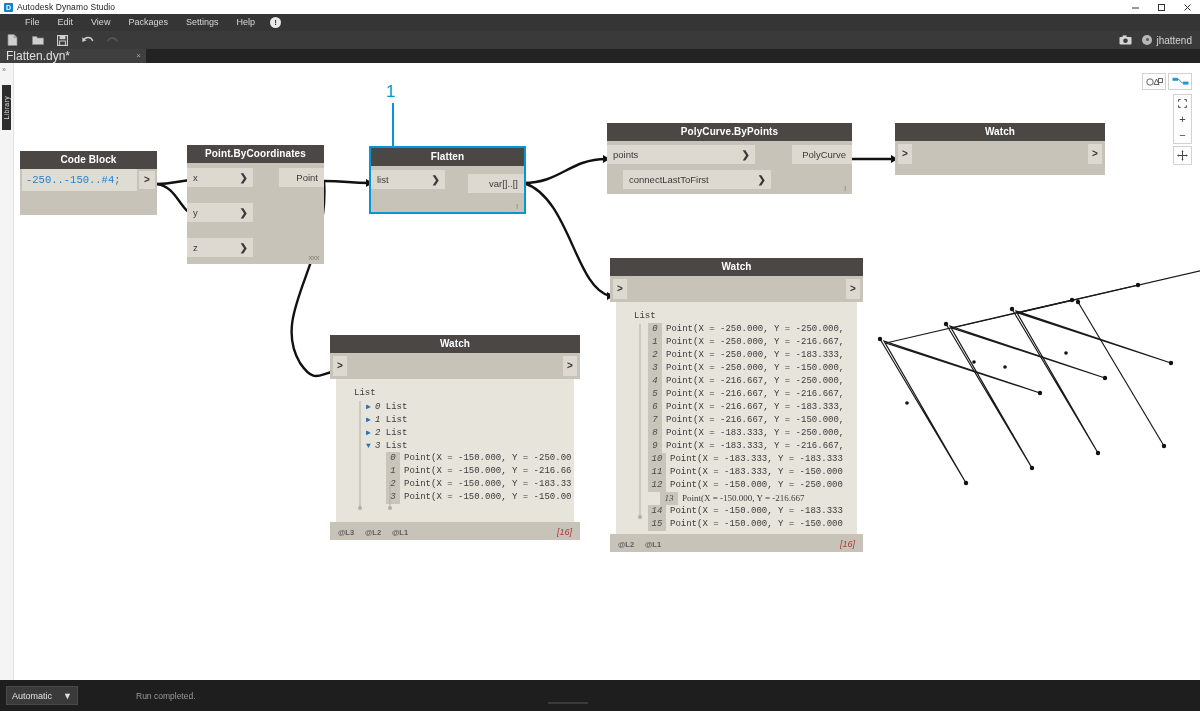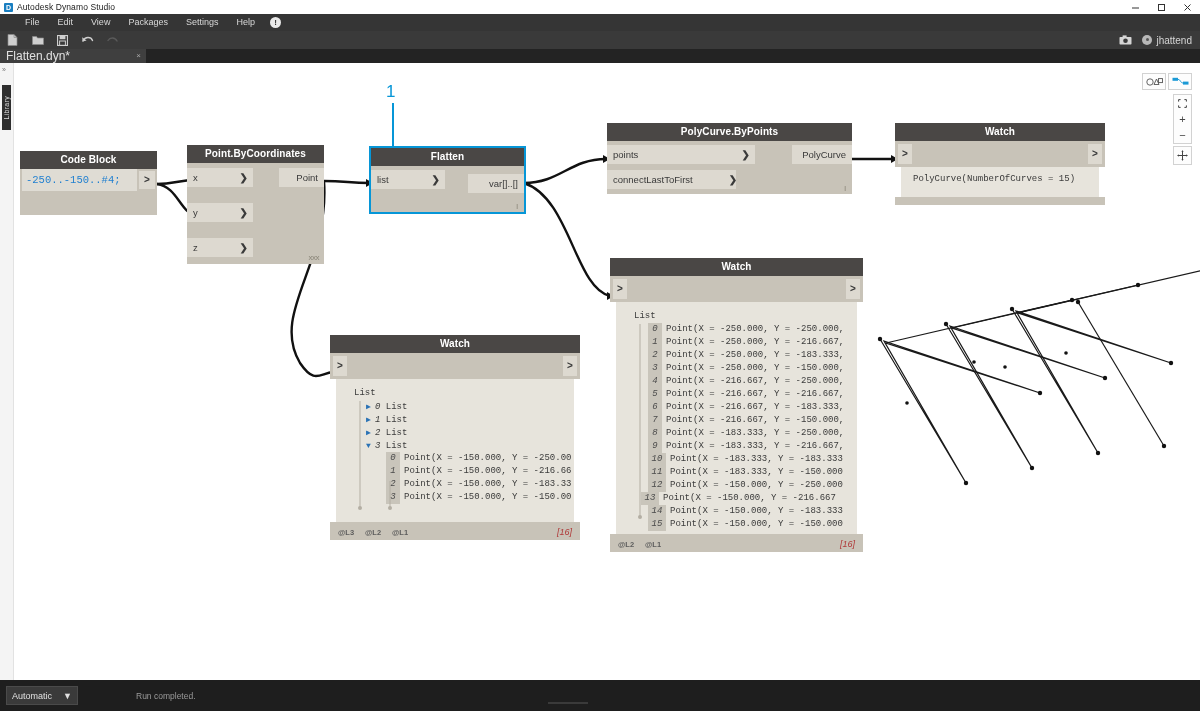--- a/index.html
+++ b/index.html
@@ -406,37 +406,34 @@
     </div>
   </div>
 
   <div class="node" style="left:607px;top:60px;width:245px;">
     <div class="node-head">PolyCurve.ByPoints</div>
     <div class="node-body" style="height:53px;">
       <div class="port-in" style="position:absolute;left:0;top:4px;width:148px;">
         <span>points</span>
         <span class="port-chev">❯</span>
       </div>
-      <div class="port-in" style="position:absolute;left:0;top:29px;width:129px;">
+      <div class="port-in" style="position:absolute;left:16px;top:29px;width:148px;">
         <span>connectLastToFirst</span>
         <span class="port-chev">❯</span>
       </div>
       <div class="port-out" style="top:4px;width:60px;">PolyCurve</div>
       <div class="node-tick">l</div>
     </div>
   </div>
 
   <div class="node" style="left:895px;top:60px;width:210px;">
     <div class="node-head">Watch</div>
     <div class="watch-ports">
       <div class="watch-port-l">&gt;</div>
       <div class="watch-port-r">&gt;</div>
-    </div>
-    <div class="watch-content" style="height:30px;">
-      <div style="padding:7px 0 0 12px;">PolyCurve(NumberOfCurves = 15)</div>
     </div>
     <div class="watch-footer" style="height:8px;"></div>
   </div>
 
   <div class="node" style="left:330px;top:272px;width:250px;">
     <div class="node-head">Watch</div>
     <div class="watch-ports">
       <div class="watch-port-l">&gt;</div>
       <div class="watch-port-r">&gt;</div>
     </div>
@@ -503,21 +500,21 @@
           <div class="w-line" style="padding-left: 32px;"><span class="w-idx">3</span><span>Point(X = -250.000, Y = -150.000,</span></div>
           <div class="w-line" style="padding-left: 32px;"><span class="w-idx">4</span><span>Point(X = -216.667, Y = -250.000,</span></div>
           <div class="w-line" style="padding-left: 32px;"><span class="w-idx">5</span><span>Point(X = -216.667, Y = -216.667,</span></div>
           <div class="w-line" style="padding-left: 32px;"><span class="w-idx">6</span><span>Point(X = -216.667, Y = -183.333,</span></div>
           <div class="w-line" style="padding-left: 32px;"><span class="w-idx">7</span><span>Point(X = -216.667, Y = -150.000,</span></div>
           <div class="w-line" style="padding-left: 32px;"><span class="w-idx">8</span><span>Point(X = -183.333, Y = -250.000,</span></div>
           <div class="w-line" style="padding-left: 32px;"><span class="w-idx">9</span><span>Point(X = -183.333, Y = -216.667,</span></div>
           <div class="w-line" style="padding-left: 32px;"><span class="w-idx wide">10</span><span>Point(X = -183.333, Y = -183.333</span></div>
           <div class="w-line" style="padding-left: 32px;"><span class="w-idx wide">11</span><span>Point(X = -183.333, Y = -150.000</span></div>
           <div class="w-line" style="padding-left: 32px;"><span class="w-idx wide">12</span><span>Point(X = -150.000, Y = -250.000</span></div>
-          <div class="w-line" style="padding-left: 25px;"><span class="w-idx wide">13</span><span>Point(X = -150.000, Y = -216.667</span></div>
+          <div class="w-line" style="padding-left: 44px; font-family: Liberation Serif, serif;"><span class="w-idx wide">13</span><span>Point(X = -150.000, Y = -216.667</span></div>
           <div class="w-line" style="padding-left: 32px;"><span class="w-idx wide">14</span><span>Point(X = -150.000, Y = -183.333</span></div>
           <div class="w-line" style="padding-left: 32px;"><span class="w-idx wide">15</span><span>Point(X = -150.000, Y = -150.000</span></div>
         </div>
     </div>
     <div class="watch-footer">
       <span class="lvl" style="left:8px;">@L2</span>
       <span class="lvl" style="left:35px;">@L1</span>
       <span class="count">[16]</span>
     </div>
   </div>

